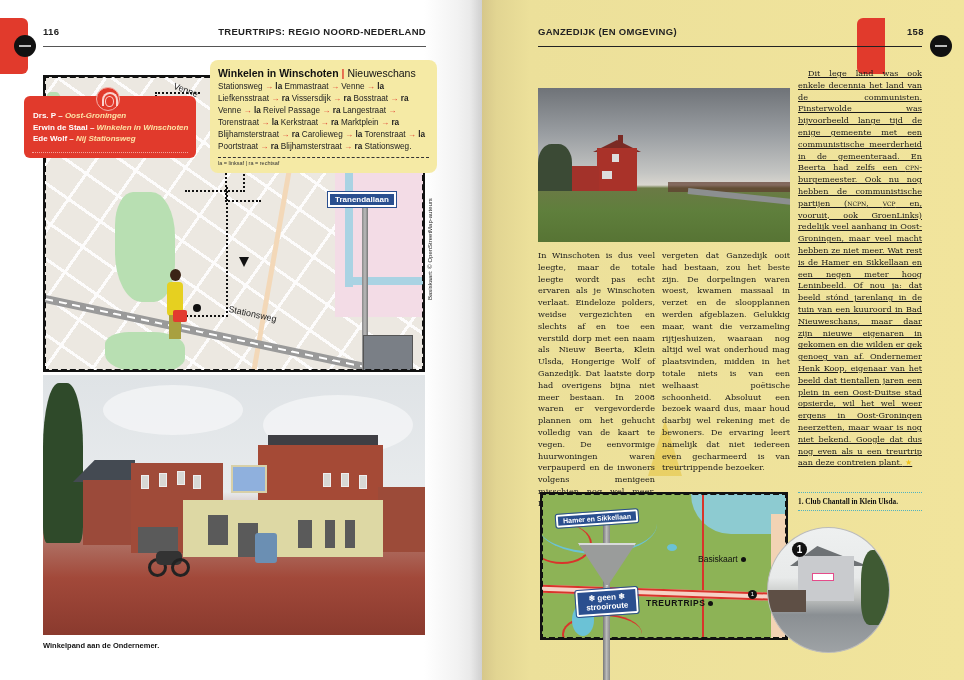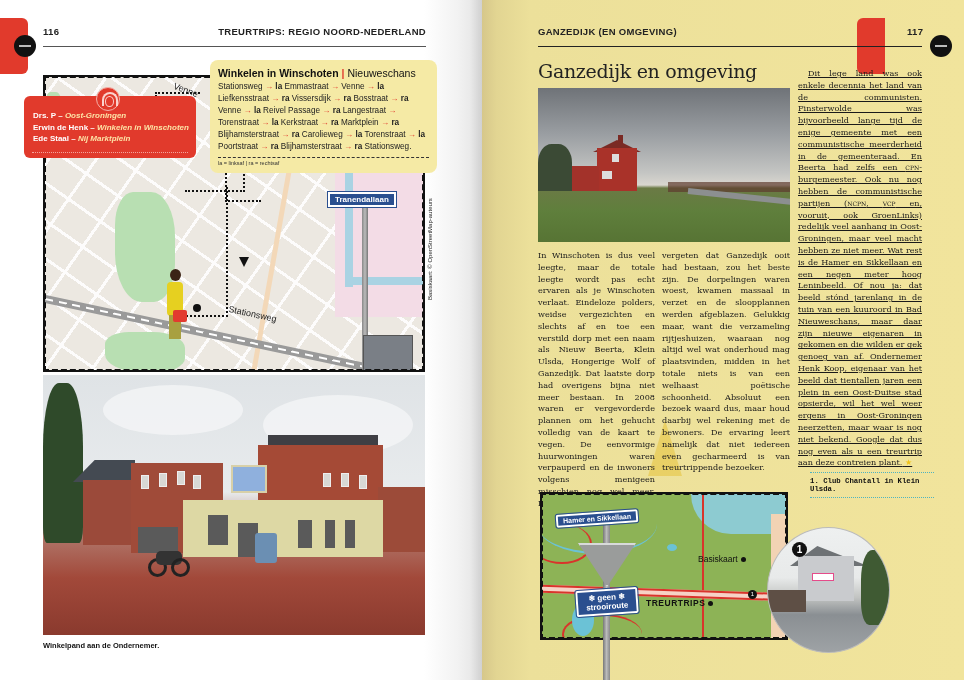--- a/index.html
+++ b/index.html
@@ -109,21 +109,21 @@
   .farm-field { position:absolute; left: 130px; top: 94px; width: 130px; height: 10px; background: #5e3b2e; opacity: .7; }
 
   .text-col { position: absolute; font-family: "DejaVu Serif", serif; font-size: 8.1px; line-height: 11.8px; color: #1a1a1a; text-align: justify; hyphens: auto; }
   .col1 { left: 538px; top: 250px; width: 117px; }
   .col2 { left: 662px; top: 250px; width: 128px; }
   .col3 { left: 798px; top: 68px; width: 124px; text-indent: 10px; text-decoration: underline; }
   .small-caps { font-variant: small-caps; }
   .star { color: #f0c419; }
   .deco-tri { position:absolute; left: 648px; top: 420px; width: 34px; height: 56px; background: #e6c23a; opacity: .55; clip-path: polygon(50% 0, 100% 100%, 0 100%); }
 
-  .legend-box { position: absolute; left: 798px; top: 472px; width: 124px; font-family: Liberation Mono, monospace; margin-left: 12px; }
+  .legend-box { position: absolute; left: 798px; top: 492px; width: 124px; font-family: Liberation Serif, serif; }
   .legend-rule { border-top: 1px dotted #4fb3c0; }
   .legend-item { font-size: 7.3px; font-weight: bold; color: #111; padding: 4px 0; }
 
   .map2 { position: absolute; left: 540px; top: 492px; width: 248px; height: 148px; background: #8db356; border: 2px solid #111; overflow: hidden; }
   .map2 .dash-border { border-width: 3px; }
   .sea { position:absolute; right: 0; top: 0; width: 95px; height: 40px; background: #8dcbd1; border-bottom-left-radius: 40px; }
   .sand { position:absolute; right: 0; top: 20px; width: 15px; height: 128px; background: #f2d3b4; }
   .road-red { position:absolute; border: 2px solid #d9342b; }
   .road-main { position:absolute; left: 0; top: 95px; width: 248px; height: 8px; background: #f7d2c6; border-top: 2px solid #d9342b; border-bottom: 2px solid #d9342b; transform: rotate(2deg); }
   .water-line { position:absolute; border: 2px solid #6bc2d6; }
@@ -201,24 +201,24 @@
       <div class="route-text" id="route-steps"><span>Stationsweg</span><span class="arr"> → </span><b>la </b><span>Emmastraat</span><span class="arr"> → </span><span>Venne</span><span class="arr"> → </span><b>la </b><span>Liefkensstraat</span><span class="arr"> → </span><b>ra </b><span>Vissersdijk</span><span class="arr"> → </span><b>ra </b><span>Bosstraat</span><span class="arr"> → </span><b>ra </b><span>Venne</span><span class="arr"> → </span><b>la </b><span>Reivel Passage</span><span class="arr"> → </span><b>ra </b><span>Langestraat</span><span class="arr"> → </span><span>Torenstraat</span><span class="arr"> → </span><b>la </b><span>Kerkstraat</span><span class="arr"> → </span><b>ra </b><span>Marktplein</span><span class="arr"> → </span><b>ra </b><span>Blijhamsterstraat</span><span class="arr"> → </span><b>ra </b><span>Carolieweg</span><span class="arr"> → </span><b>la </b><span>Torenstraat</span><span class="arr"> → </span><b>la </b><span>Poortstraat</span><span class="arr"> → </span><b>ra </b><span>Blijhamsterstraat</span><span class="arr"> → </span><b>ra </b><span>Stationsweg.</span></div>
       <div class="route-dash"></div>
       <div class="route-legend">la = linksaf | ra = rechtsaf</div>
     </div>
 
     <div class="music-box">
       <div class="music-line">
         <span>Drs. P</span><span> – </span><i>Oost-Groningen</i>
       </div>
       <div class="music-line">
-        <span>Erwin de Henk</span><span> – </span><i>Winkelen in Winschoten</i>
+        <span>Erwin de Staal</span><span> – </span><i>Winkelen in Winschoten</i>
       </div>
       <div class="music-line">
-        <span>Ede Staal</span><span> – </span><i>Nij Marktplein</i>
+        <span>Ede Wolf</span><span> – </span><i>Nij Stationsweg</i>
       </div>
     </div>
     <div class="headphone-icon"></div>
 
     <div class="photo-shop">
       <div class="sky-cloud" style="left:60px; top:10px; width:140px; height:50px;"></div>
       <div class="sky-cloud" style="left:220px; top:20px; width:150px; height:60px;"></div>
       <div class="tree"></div>
       <div class="bld-left-roof"></div>
       <div class="bld-left"></div>
@@ -248,24 +248,23 @@
     </div>
     <div class="caption-left">Winkelpand aan de Ondernemer.</div>
     <div class="page-shadow"></div>
   </div>
 
   <div class="page-right"></div>
   <div class="tab tab-right"></div>
   <div class="tab-dot tab-dot-right"></div>
 
   <div class="running-head" style="left:538px;">GANZEDIJK (EN OMGEVING)</div>
-  <div class="running-head" style="left:907px;">117</div>
+  <div class="running-head" style="left:907px;">158</div>
   <div class="rule" style="left:538px; width:384px; background:#222;"></div>
 
-  <div class="page-title">Ganzedijk en omgeving</div>
 
   <div class="photo-farm">
     <div class="farm-trees"></div>
     <div class="farm-field"></div>
     <div class="farm-path"></div>
     <div class="farm-chimney"></div>
     <div class="farm-roof"></div>
     <div class="farm-house"></div>
     <div class="farm-annex"></div>
     <div class="farm-window" style="left:74px; top:66px; width:7px; height:8px;"></div>

